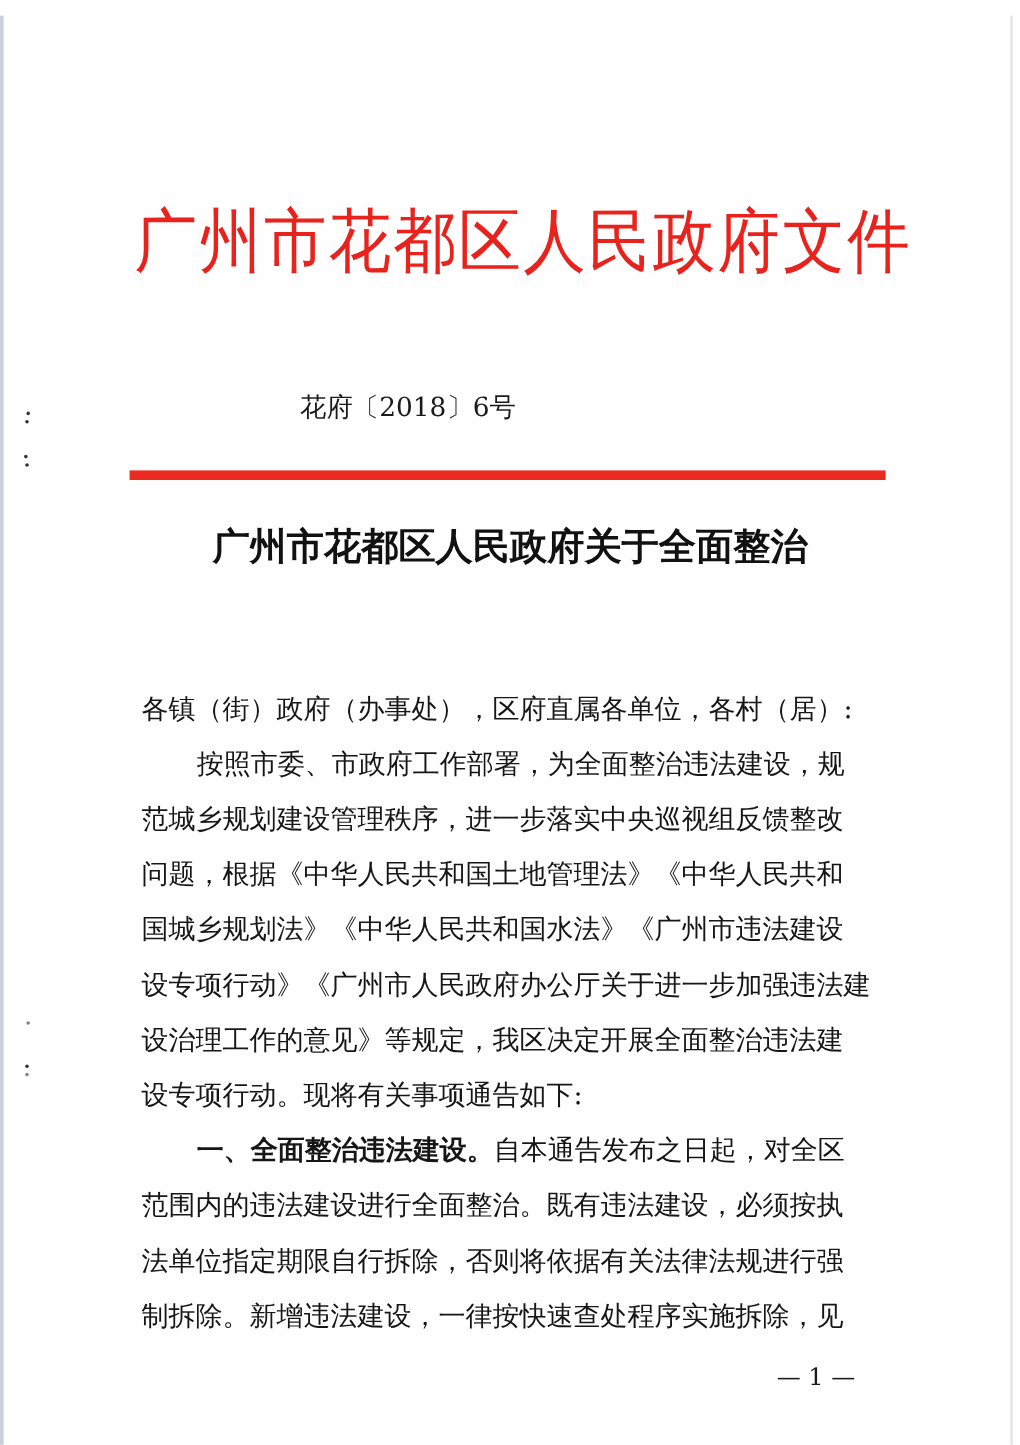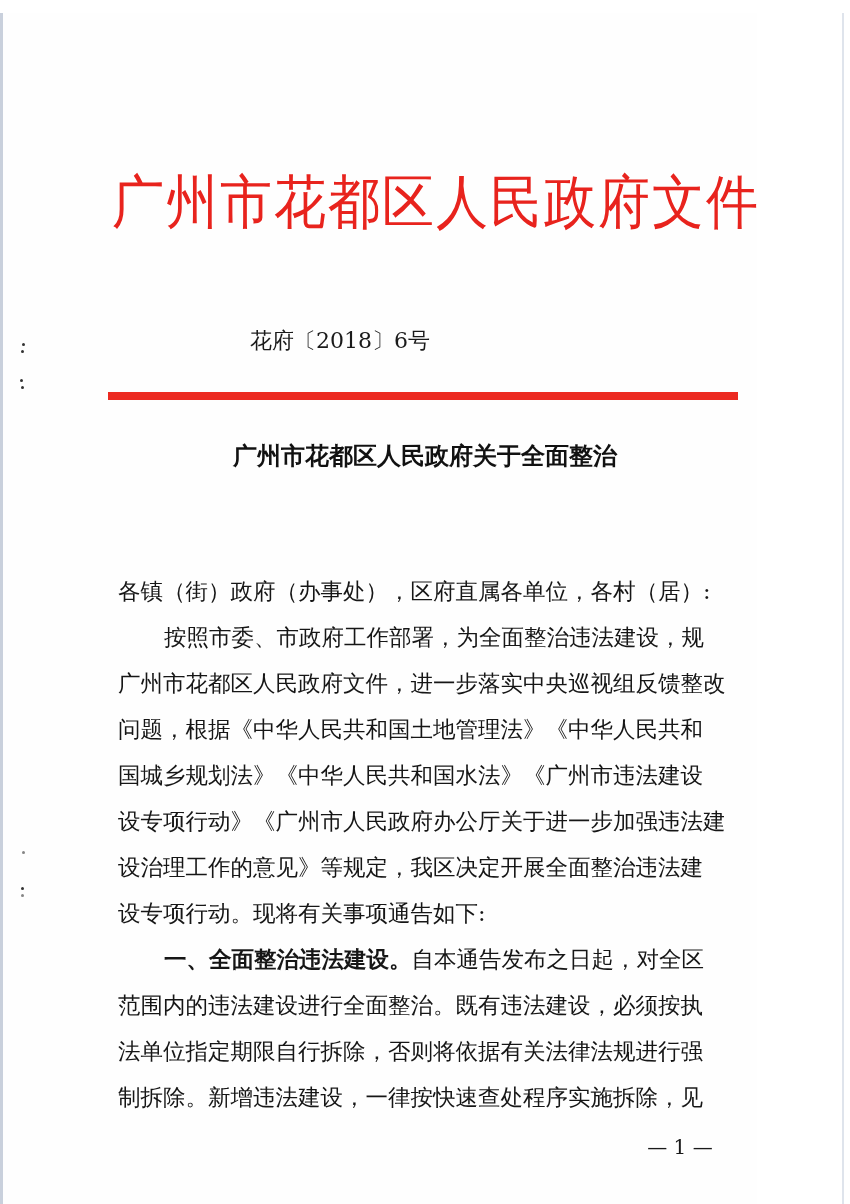--- a/index.html
+++ b/index.html
@@ -75,21 +75,21 @@
       width: 630px; height: 8px;
       background: #ec2a21;
     }
     .title {
       position: absolute;
       left: 100px; top: 418px;
       width: 650px;
       text-align: center;
       font-family: "DejaVu Sans", "Liberation Sans", sans-serif;
       font-weight: bold;
-      font-size: 24px;
+      font-size: 31px;
       line-height: 50px;
       color: #111;
     }
     .title div { white-space: nowrap; }
     .body-text {
       position: absolute;
       left: 118px;
       width: 600px;
       font-size: 22.5px;
       line-height: 44px;
@@ -140,21 +140,21 @@
   <div class="red-rule"></div>
 
   <div class="title">
     <div>广州市花都区人民政府关于全面整治</div>
   </div>
 
   <div class="body-text" style="top:556px;">
     <div class="line" style="top:0px;">各镇（街）政府（办事处），区府直属各单位，各村（居）:</div>
 
     <div class="line indent" style="top:46px;">按照市委、市政府工作部署，为全面整治违法建设，规</div>
-    <div class="line" style="top:92px;">广州市花都区人民政府文件，进一步落实中央巡视组反馈整改</div>
+    <div class="line" style="top:92px;">范城乡规划建设管理秩序，进一步落实中央巡视组反馈整改</div>
     <div class="line" style="top:138px;">问题，根据《中华人民共和国土地管理法》《中华人民共和</div>
     <div class="line" style="top:184px;">国城乡规划法》《中华人民共和国水法》《广州市违法建设</div>
     <div class="line" style="top:230px;">设专项行动》《广州市人民政府办公厅关于进一步加强违法建</div>
     <div class="line" style="top:276px;">设治理工作的意见》等规定，我区决定开展全面整治违法建</div>
     <div class="line" style="top:322px;">设专项行动。现将有关事项通告如下:</div>
 
     <div class="line indent" style="top:368px;">
       <span class="bold-lead">一、全面整治违法建设。</span><span>自本通告发布之日起，对全区</span>
     </div>
     <div class="line" style="top:414px;">范围内的违法建设进行全面整治。既有违法建设，必须按执</div>

